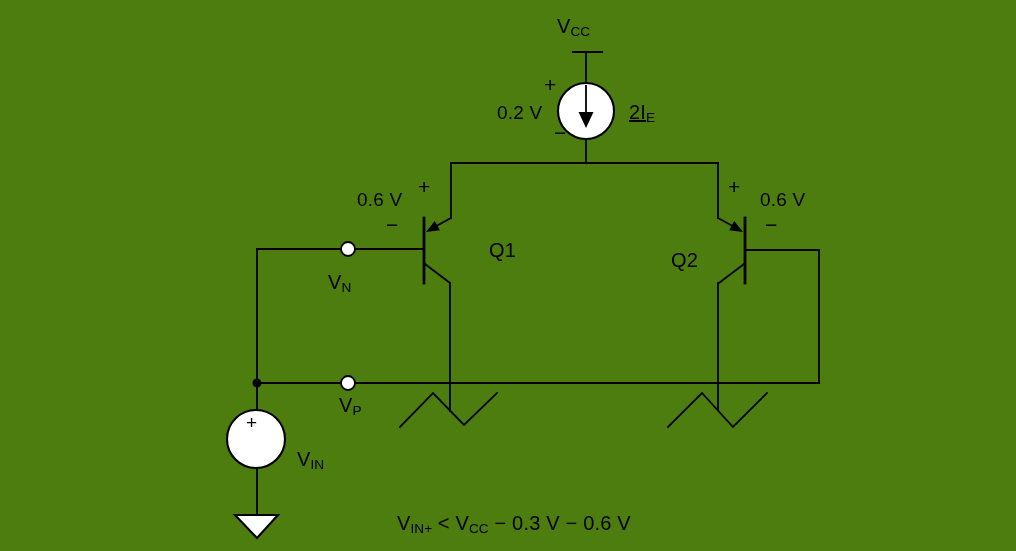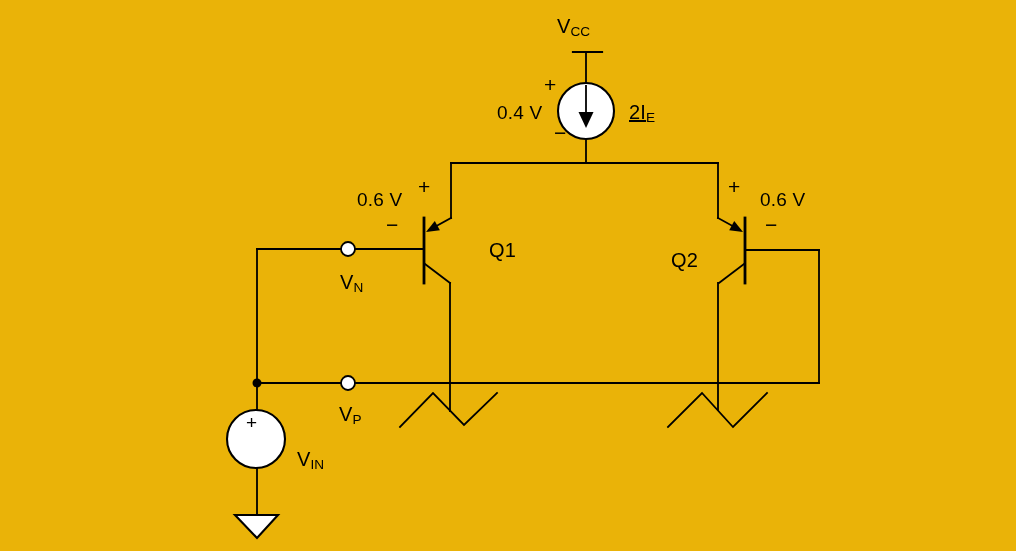--- a/index.html
+++ b/index.html
@@ -1,17 +1,17 @@
 <!DOCTYPE html>
 <html><head>
 <meta charset="utf-8">
 <style>
   html,body{margin:0;padding:0;background:#ffffff;}
   .stage{
-    position:relative;width:1016px;height:551px;background:#eab308;
+    position:relative;width:1016px;height:551px;background:#4d7c0f;
     font-family:"Liberation Sans", sans-serif;color:#000;overflow:hidden;
   }
   .stage svg{position:absolute;left:0;top:0;}
   .lbl{
     position:absolute;line-height:1;white-space:nowrap;color:#000;
     font-size:20px;letter-spacing:0.2px;
   }
   .f19{font-size:19px;}
   .f21{font-size:21px;}
   .sub{font-size:0.68em;vertical-align:-0.24em;letter-spacing:0;}
@@ -77,34 +77,35 @@
 
     <g>
       <polyline points="400,427 433,393 464,425 497,393"></polyline>
       <polyline points="668,427 702,393 733,427 767,393"></polyline>
     </g>
   </svg>
 
   <div class="lbl" style="left:557px;top:16px;"><span>V</span><span class="sub">CC</span></div>
 
   <div class="lbl f21" style="left:544px;top:74px;">+</div>
-  <div class="lbl f19" style="left:497px;top:103px;">0.4 V</div>
+  <div class="lbl f19" style="left:497px;top:103px;">0.2 V</div>
   <div class="lbl f21" style="left:554px;top:122px;">−</div>
   <div class="lbl" style="left:629px;top:102px;text-decoration:underline;"><span>2I</span><span class="sub">E</span></div>
 
   <div class="lbl f21" style="left:418px;top:176px;">+</div>
   <div class="lbl f19" style="left:357px;top:190px;">0.6 V</div>
   <div class="lbl f21" style="left:386px;top:214px;">−</div>
   <div class="lbl" style="left:489px;top:240px;">Q1</div>
 
   <div class="lbl f21" style="left:728px;top:176px;">+</div>
   <div class="lbl f19" style="left:760px;top:190px;">0.6 V</div>
   <div class="lbl f21" style="left:765px;top:214px;">−</div>
   <div class="lbl" style="left:671px;top:250px;">Q2</div>
 
-  <div class="lbl" style="left:340px;top:272px;text-align:center;"><span>V</span><span class="sub">N</span></div>
-  <div class="lbl" style="left:339px;top:404px;"><span>V</span><span class="sub">P</span></div>
+  <div class="lbl" style="left:328px;top:272px;text-align:center;"><span>V</span><span class="sub">N</span></div>
+  <div class="lbl" style="left:339px;top:395px;"><span>V</span><span class="sub">P</span></div>
 
   <div class="lbl f19" style="left:246px;top:413px;">+</div>
   <div class="lbl" style="left:297px;top:424px;margin-top:25px;"><span>V</span><span class="sub">IN</span></div>
 
+  <div class="lbl" style="left:397px;top:513px;"><span>V</span><span class="sub">IN+</span><span> &lt; V</span><span class="sub">CC</span><span> − 0.3 V − 0.6 V</span></div>
 
 </div>
 
 </body></html>

